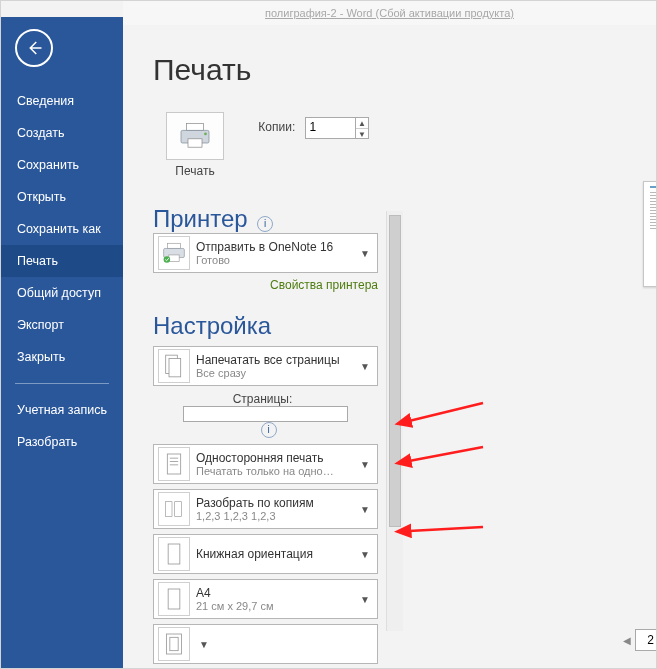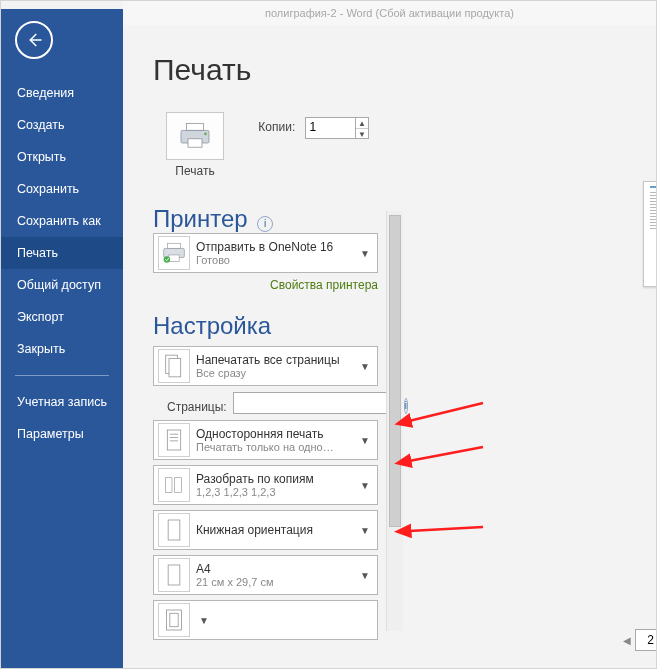--- a/index.html
+++ b/index.html
@@ -1,21 +1,21 @@
 <!DOCTYPE html>
 <html><head>
 <meta charset="utf-8">
 <style>
   html,body{margin:0;padding:0;font-family:"Segoe UI",Arial,sans-serif;font-size:12px;color:#444;background:#fff;}
   .app{width:657px;height:669px;position:relative;overflow:hidden;border:1px solid #d4d4d4;box-sizing:border-box;background:#f3f3f3;}
   
-  .topstrip{position:absolute;left:122px;right:0;top:0;height:24px;background:#f7f7f7;color:#a8a8a8;display:flex;align-items:center;justify-content:center;font-size:11px;}
+  .topstrip{position:absolute;left:122px;right:0;top:0;height:24px;background:#f7f7f7;color:#a8a8a8;display:flex;align-items:center;justify-content:center;font-size:11px;text-decoration:underline;}
   .signin{position:absolute;right:10px;top:32px;font-size:12px;color:#444;}
   
-  .sidebar{position:absolute;left:0;top:8px;bottom:0;width:122px;background:#2a579a;color:#fff;}
+  .sidebar{position:absolute;left:0;top:16px;bottom:0;width:122px;background:#2a579a;color:#fff;}
   .back{width:34px;height:34px;border:2px solid #fff;border-radius:50%;margin:12px 0 18px 14px;display:flex;align-items:center;justify-content:center;cursor:pointer;}
   .back svg{width:18px;height:18px;stroke:#fff;}
   .nav-item{padding:9px 16px;font-size:12.5px;cursor:pointer;}
   .nav-item.selected{background:#1e4a87;}
   .nav-sep{height:1px;background:rgba(255,255,255,.4);margin:10px 14px;}
   
   .main{position:absolute;left:122px;top:24px;right:0;bottom:0;background:#f3f3f3;}
   .col-left{position:absolute;left:30px;top:28px;width:225px;}
   h1.page-title{font-weight:300;font-size:30px;color:#333;margin:0 0 18px 0;}
   
@@ -32,21 +32,21 @@
   
   .sect-head{color:#2a579a;font-size:24px;font-weight:400;margin:20px 0 6px 0;}
   .info-dot{display:inline-block;width:14px;height:14px;border:1px solid #8fa9c9;border-radius:50%;color:#2a579a;font-size:10px;line-height:13px;text-align:center;margin-left:6px;vertical-align:middle;cursor:pointer;}
   
   .drop{border:1px solid #b6b6b6;background:#fff;height:38px;display:flex;align-items:center;margin-bottom:5px;cursor:pointer;position:relative;}
   .drop .ico{width:30px;height:32px;margin:0 6px 0 4px;border:1px solid #cfcfcf;background:#fff;flex:0 0 auto;display:flex;align-items:center;justify-content:center;}
   .drop .texts{flex:1 1 auto;overflow:hidden;}
   .drop .line1{font-size:12px;color:#333;white-space:nowrap;overflow:hidden;text-overflow:ellipsis;}
   .drop .line2{font-size:11px;color:#888;white-space:nowrap;overflow:hidden;text-overflow:ellipsis;}
   .drop .caret{width:16px;text-align:center;color:#555;font-size:10px;flex:0 0 auto;padding-right:4px;}
-  .plain-row{display:flex;align-items:flex-end;margin:6px 14px;}
+  .plain-row{display:flex;align-items:center;margin:6px 4px;flex-direction:column;}
   .plain-row label{font-size:12px;color:#444;margin-right:6px;}
   .plain-row input{flex:1;border:1px solid #a9a9a9;height:20px;padding:0 4px;font-size:12px;background:#fff;}
   .link{color:#4d7c0f;text-align:right;font-size:12px;cursor:pointer;margin-top:2px;}
   
   .leftscroll{position:absolute;left:263px;top:186px;width:16px;height:420px;background:#efefef;border-left:1px solid #dedede;}
   .leftscroll .thumb{position:absolute;left:2px;top:4px;right:2px;height:310px;background:#cfcfcf;border:1px solid #bcbcbc;}
   
   .preview{position:absolute;left:290px;top:150px;right:6px;bottom:56px;background:#f3f3f3;}
   .pg{position:absolute;background:#fff;border:1px solid #c7c7c7;box-shadow:0 1px 2px rgba(0,0,0,.15);}
   .pg .ln{height:2px;background:#6aa0c8;margin:4px 6px;}
@@ -73,30 +73,30 @@
   <div class="signin">Вхо</div>
 
   <div class="sidebar">
     <div class="back">
       <svg viewBox="0 0 24 24" fill="none" stroke-width="2">
           <path d="M15 4 L7 12 L15 20 M7 12 H22"></path>
         </svg>
     </div>
     <div class="nav-item"><span>Сведения</span></div>
     <div class="nav-item"><span>Создать</span></div>
+    <div class="nav-item"><span>Сохранить</span></div>
     <div class="nav-item"><span>Открыть</span></div>
-    <div class="nav-item"><span>Сохранить</span></div>
     <div class="nav-item"><span>Сохранить как</span></div>
     <div class="nav-item selected"><span>Печать</span></div>
     <div class="nav-item"><span>Общий доступ</span></div>
     <div class="nav-item"><span>Экспорт</span></div>
     <div class="nav-item"><span>Закрыть</span></div>
     <div class="nav-sep"></div>
     <div class="nav-item" style="line-height:1.15;"><span>Учетная запись</span></div>
-    <div class="nav-item"><span>Параметры</span></div>
+    <div class="nav-item"><span>Разобрать</span></div>
   </div>
 
   <div class="main">
     <div class="col-left">
       <h1 class="page-title">Печать</h1>
 
       <div>
         <div class="print-block">
           <div class="print-iconbox">
             <svg class="printer-svg" viewBox="0 0 48 40">

